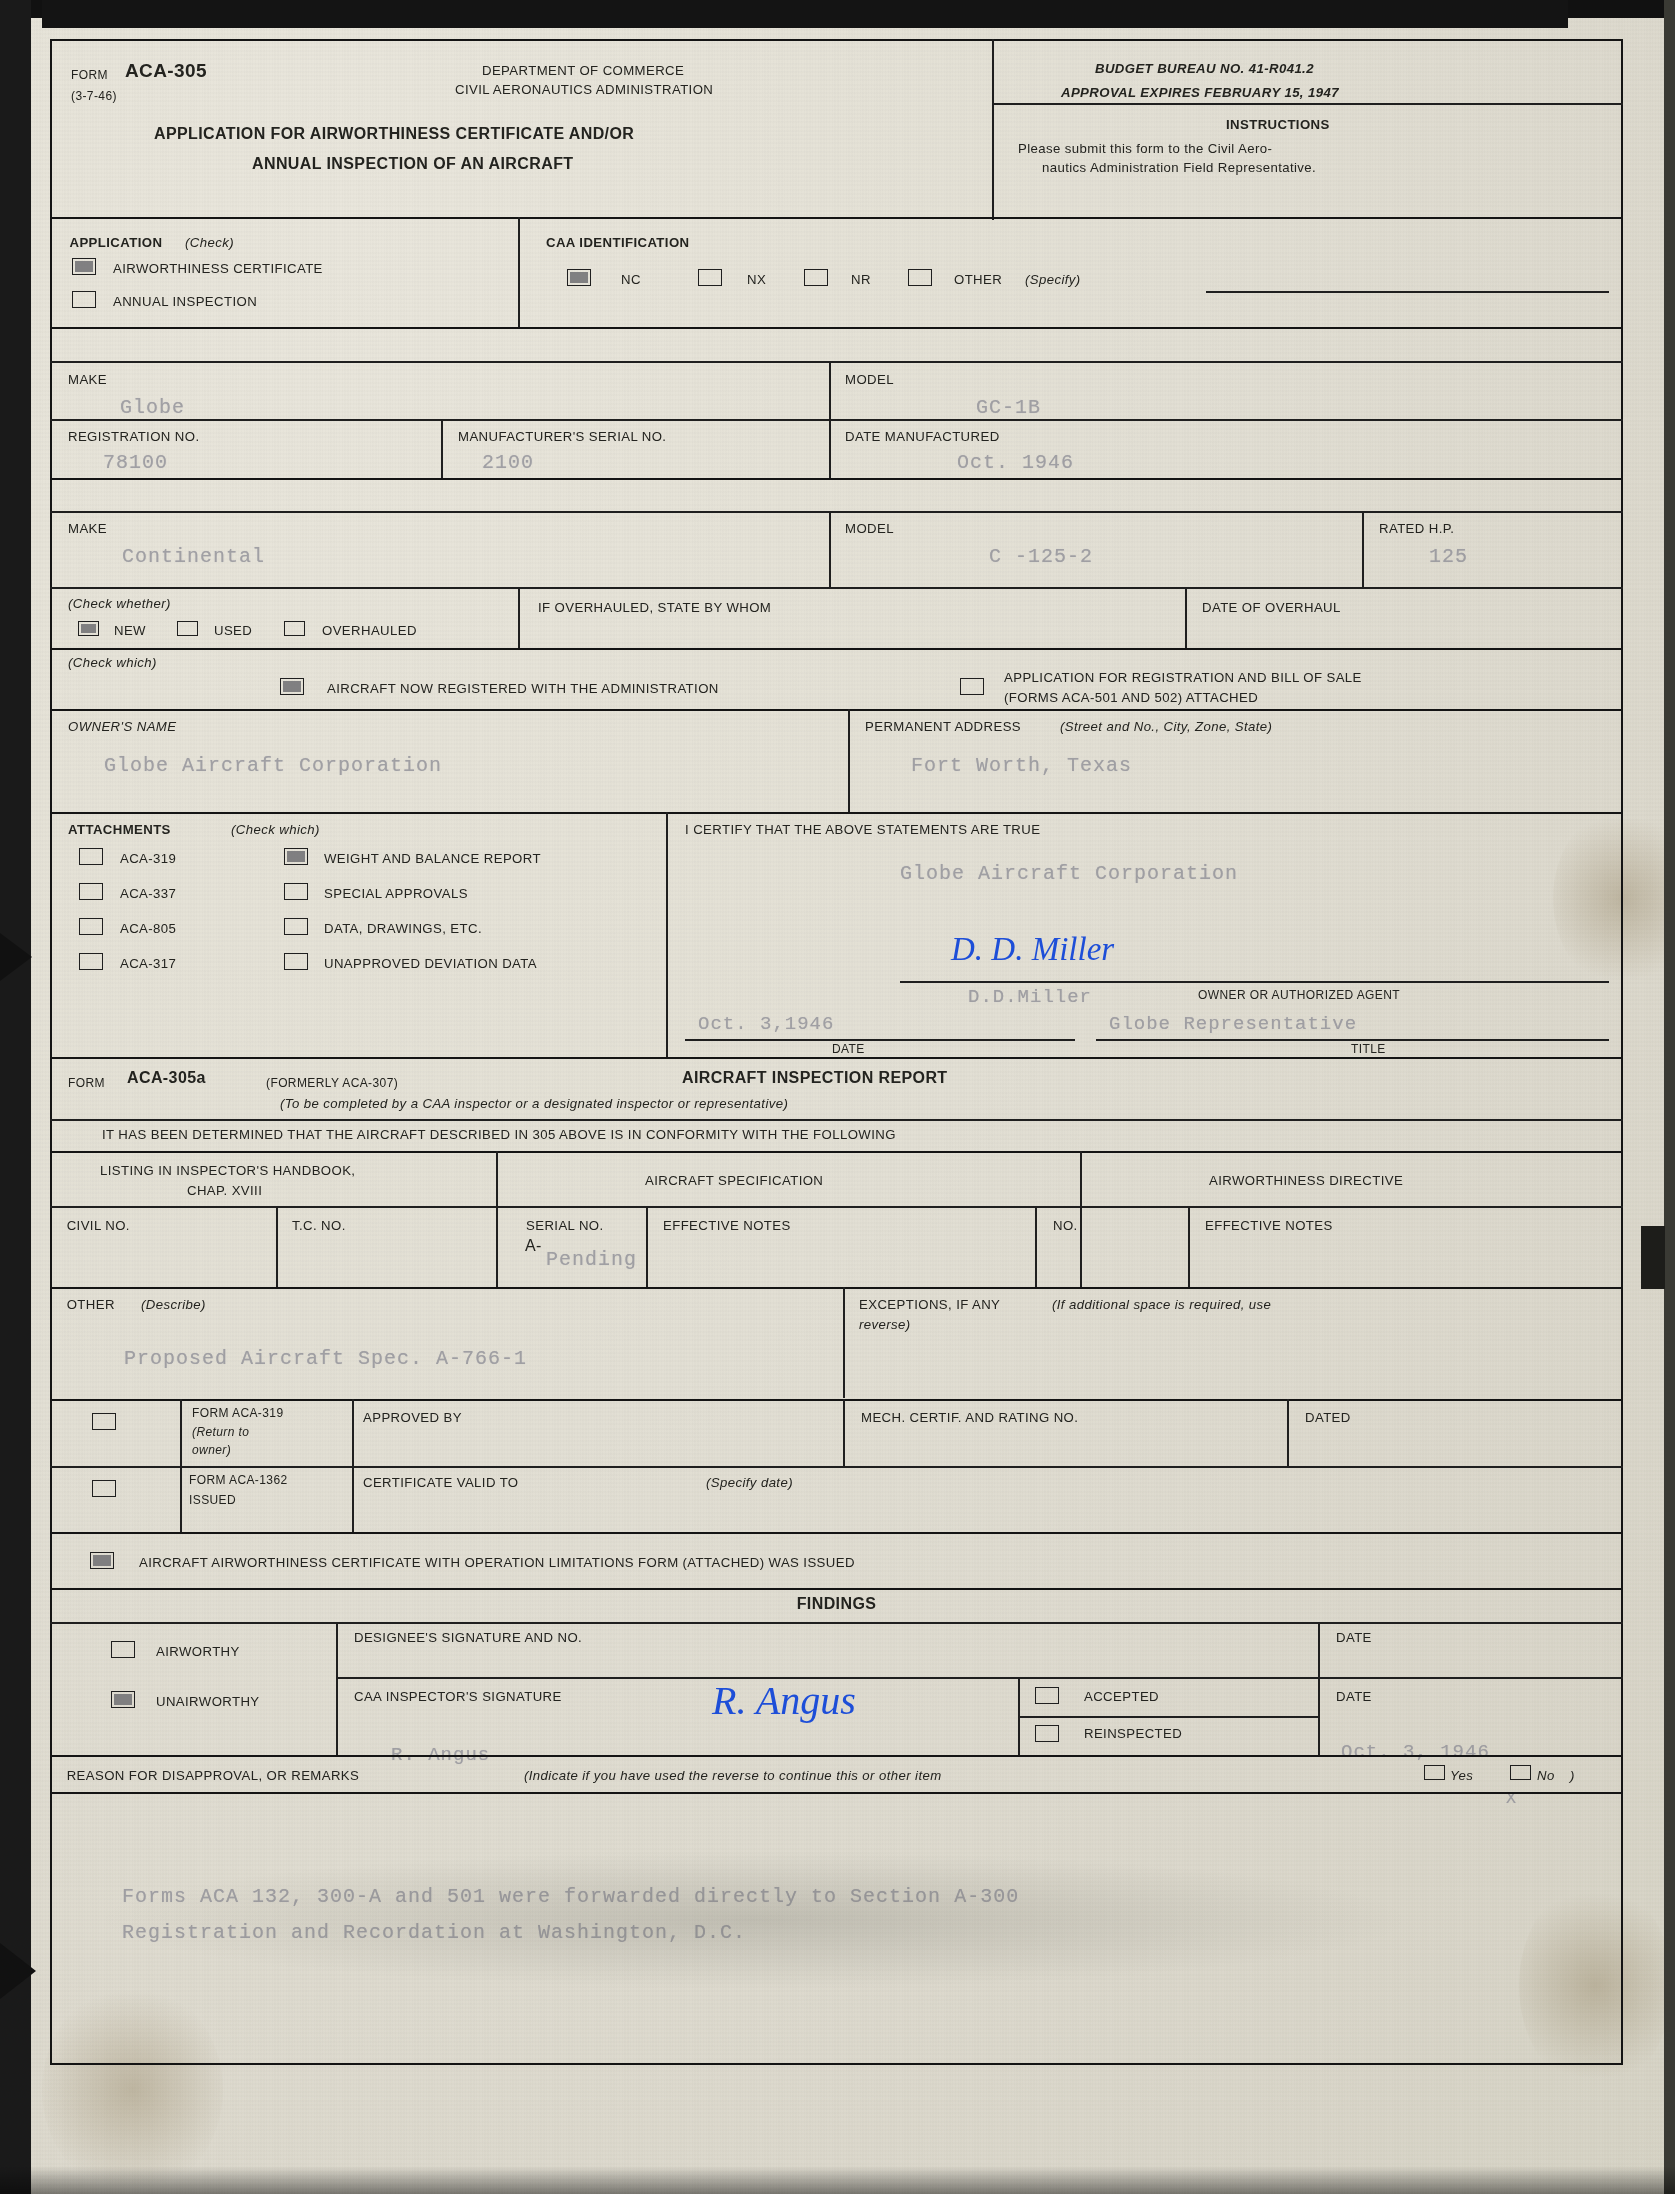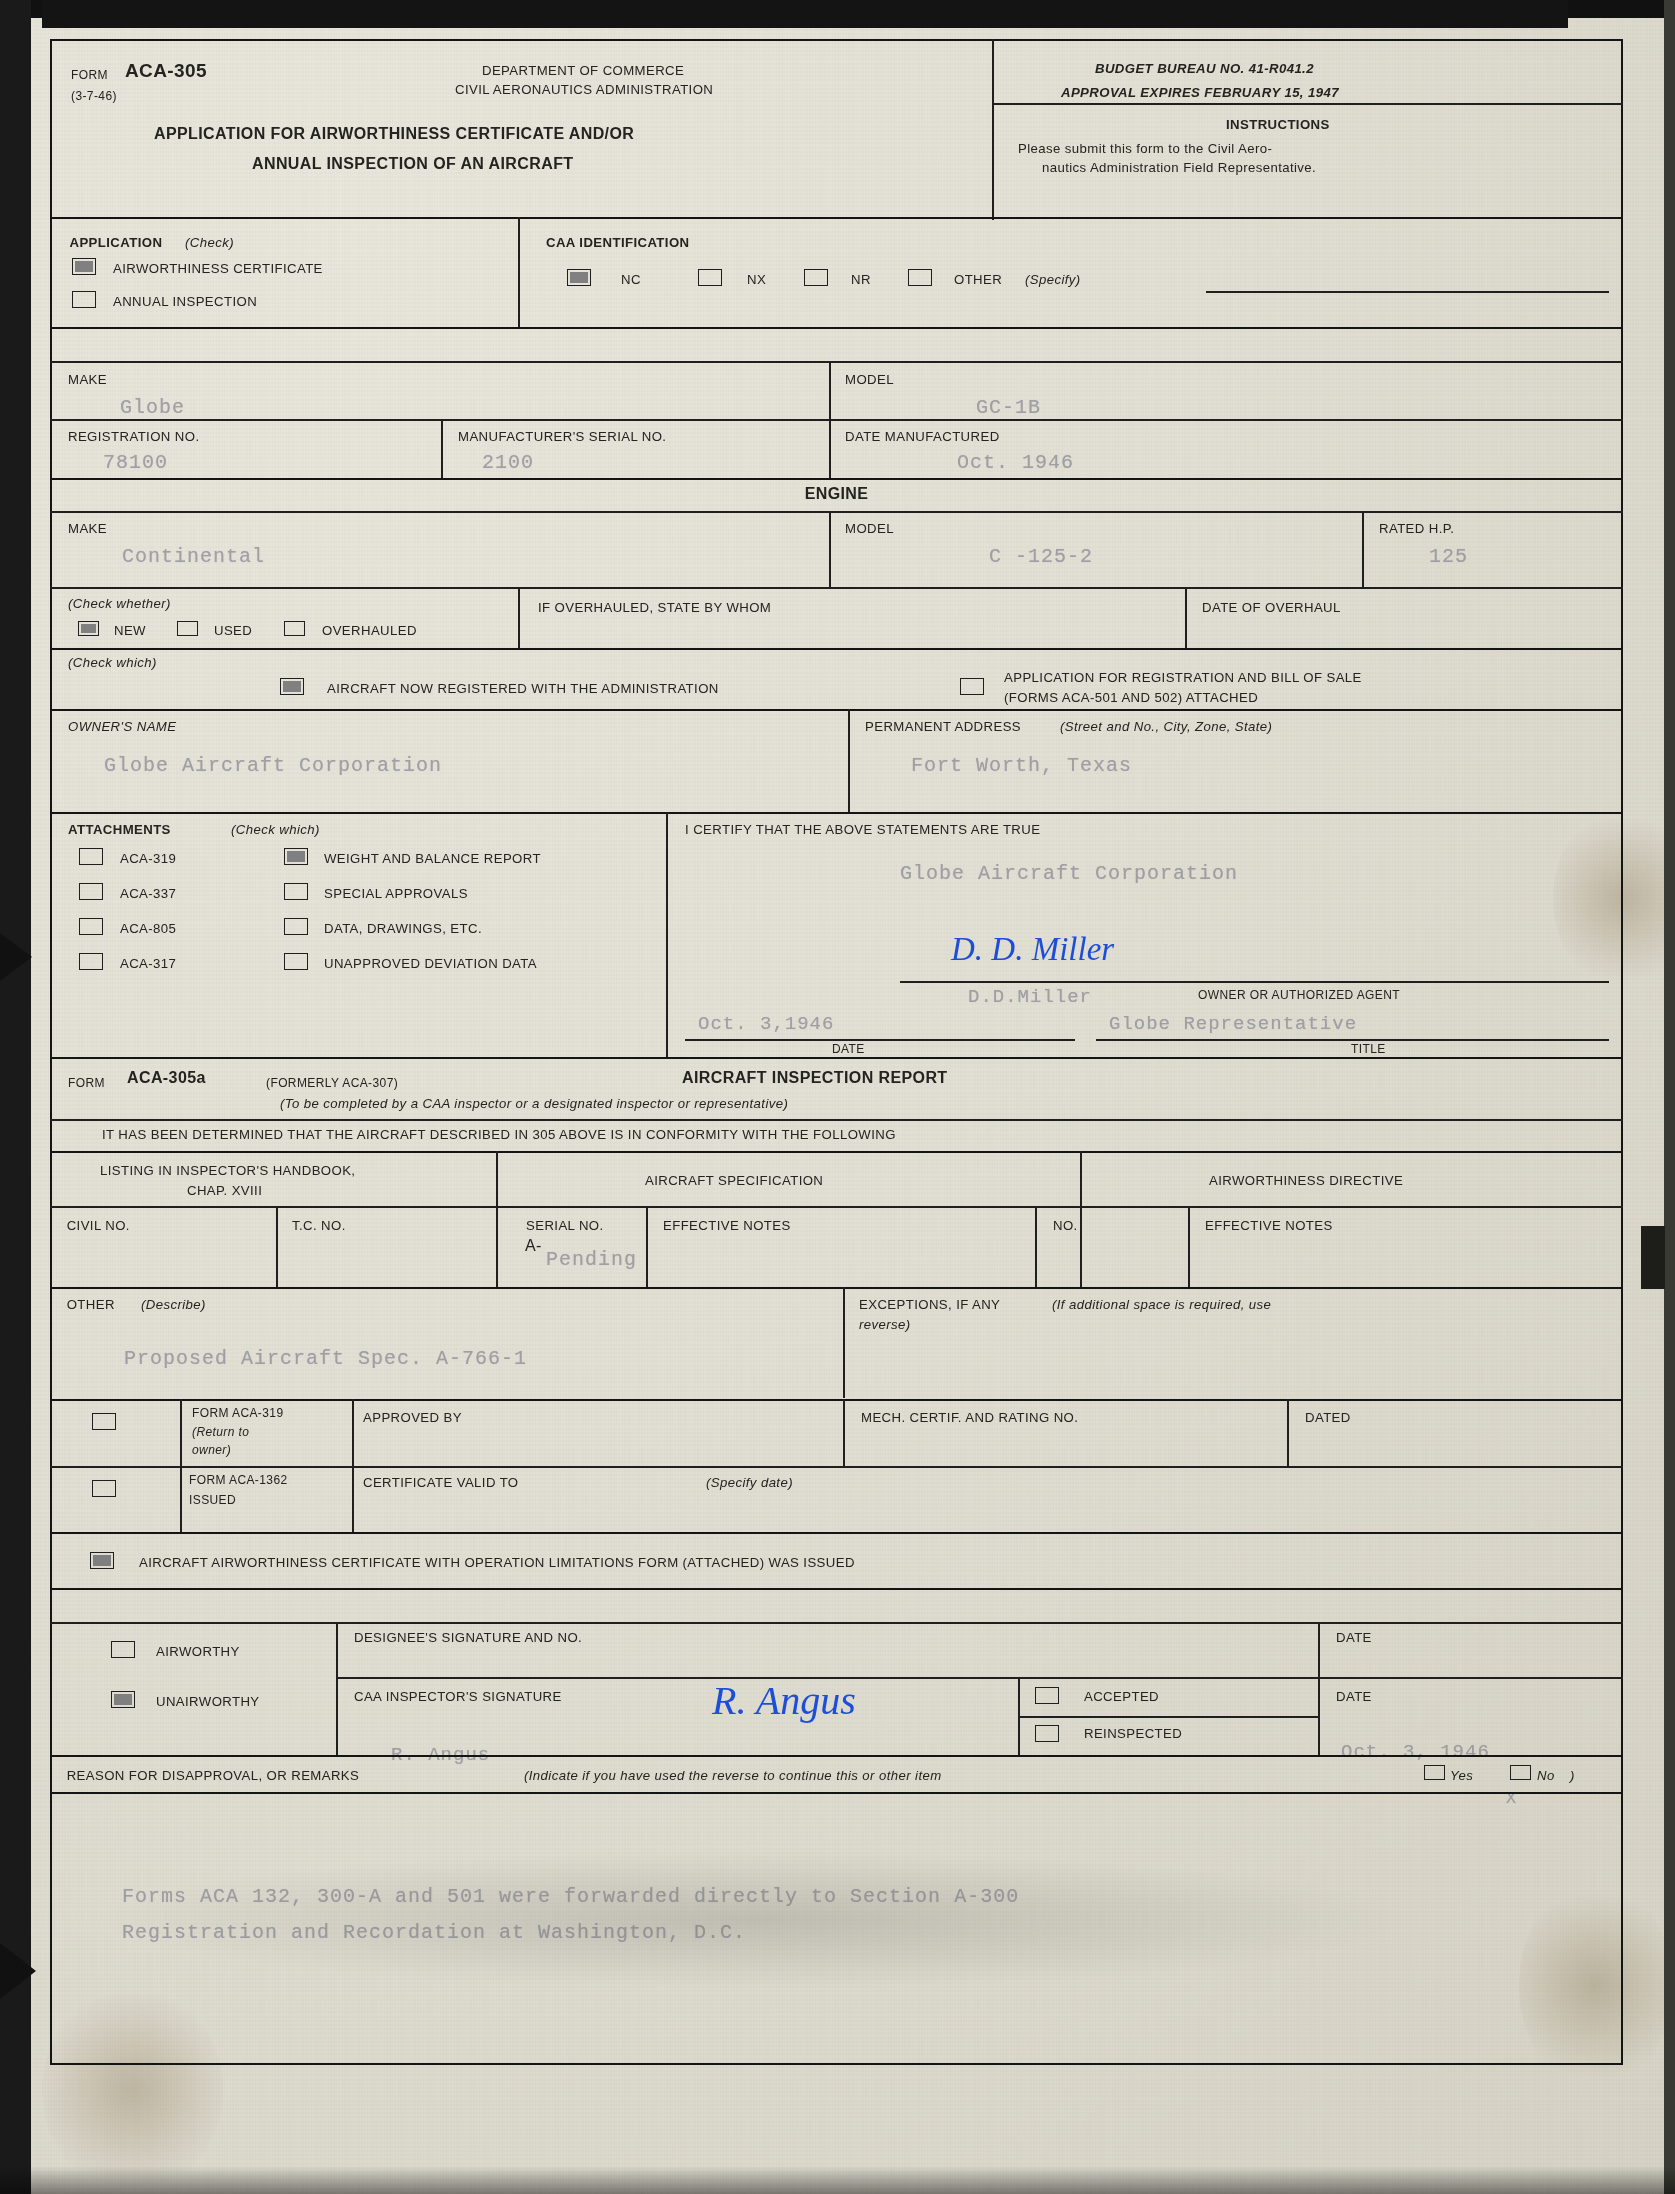--- a/index.html
+++ b/index.html
@@ -190,21 +190,20 @@
   <div class="ln v" style="left:779px;top:380px;height:59px;"></div>
   <div class="lbl" style="left:18px;top:390px;">REGISTRATION NO.</div>
   <div class="typed lg" style="left:53px;top:412px;">78100</div>
   <div class="lbl" style="left:408px;top:390px;">MANUFACTURER'S SERIAL NO.</div>
   <div class="typed lg" style="left:432px;top:412px;">2100</div>
   <div class="lbl" style="left:795px;top:390px;">DATE MANUFACTURED</div>
   <div class="typed lg" style="left:907px;top:412px;">Oct. 1946</div>
 
   <div class="ln h thick" style="left:0;top:439px;width:1573px;"></div>
 
-  <div class="lbl b bg ctr" style="left:0;top:446px;width:1573px;">ENGINE</div>
   <div class="ln h" style="left:0;top:472px;width:1573px;"></div>
 
   <div class="ln v" style="left:779px;top:472px;height:77px;"></div>
   <div class="ln v" style="left:1312px;top:472px;height:77px;"></div>
   <div class="lbl" style="left:18px;top:482px;">MAKE</div>
   <div class="typed lg" style="left:72px;top:506px;">Continental</div>
   <div class="lbl" style="left:795px;top:482px;">MODEL</div>
   <div class="typed lg" style="left:939px;top:506px;">C -125-2</div>
   <div class="lbl" style="left:1329px;top:482px;">RATED H.P.</div>
   <div class="typed lg" style="left:1379px;top:506px;">125</div>
@@ -349,20 +348,21 @@
   <div class="lbl i" style="left:656px;top:1436px;">(Specify date)</div>
   <div class="typed" style="left:822px;top:1452px;"></div>
 
   <div class="ln h thick" style="left:0;top:1493px;width:1573px;"></div>
 
   <div class="cb checked" style="left:40px;top:1513px;"></div>
   <div class="lbl" style="left:89px;top:1516px;">AIRCRAFT AIRWORTHINESS CERTIFICATE WITH OPERATION LIMITATIONS FORM (ATTACHED) WAS ISSUED</div>
 
   <div class="ln h thick" style="left:0;top:1549px;width:1573px;"></div>
 
+  <div class="lbl b bg ctr" style="left:0;top:1556px;width:1573px;">FINDINGS</div>
   <div class="ln h" style="left:0;top:1583px;width:1573px;"></div>
 
   <div class="ln v" style="left:286px;top:1583px;height:134px;"></div>
   <div class="ln v" style="left:1268px;top:1583px;height:134px;"></div>
   <div class="ln v" style="left:968px;top:1638px;height:78px;"></div>
   <div class="ln h" style="left:286px;top:1638px;width:1287px;"></div>
   <div class="ln h" style="left:968px;top:1677px;width:300px;"></div>
 
   <div class="cb" style="left:61px;top:1602px;"></div>
   <div class="lbl" style="left:106px;top:1605px;">AIRWORTHY</div>

